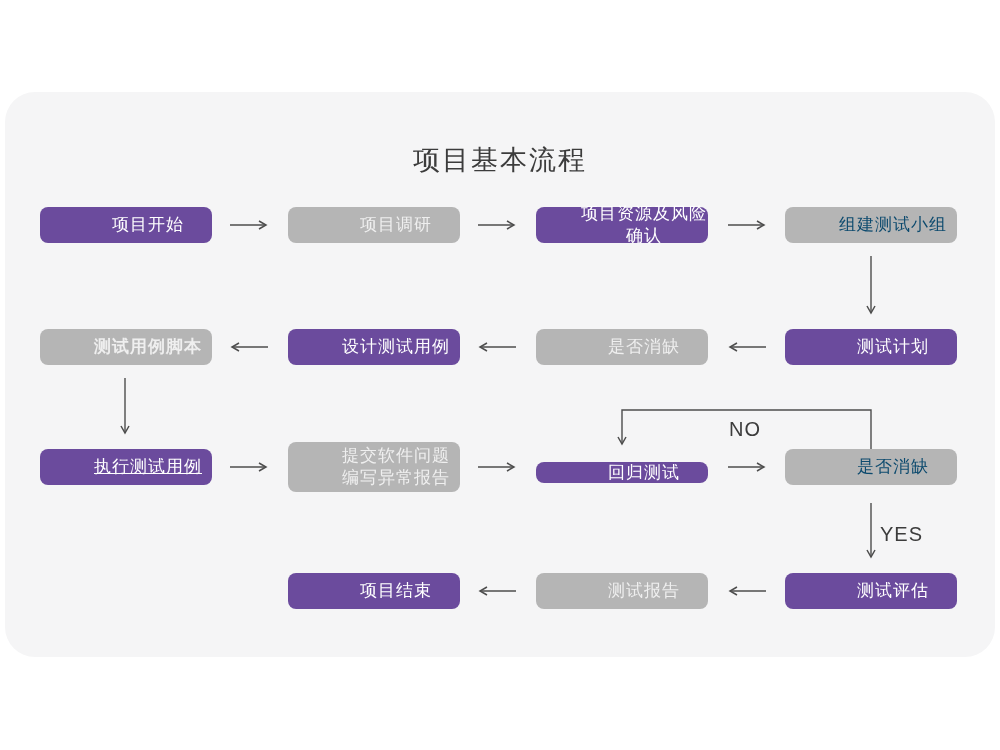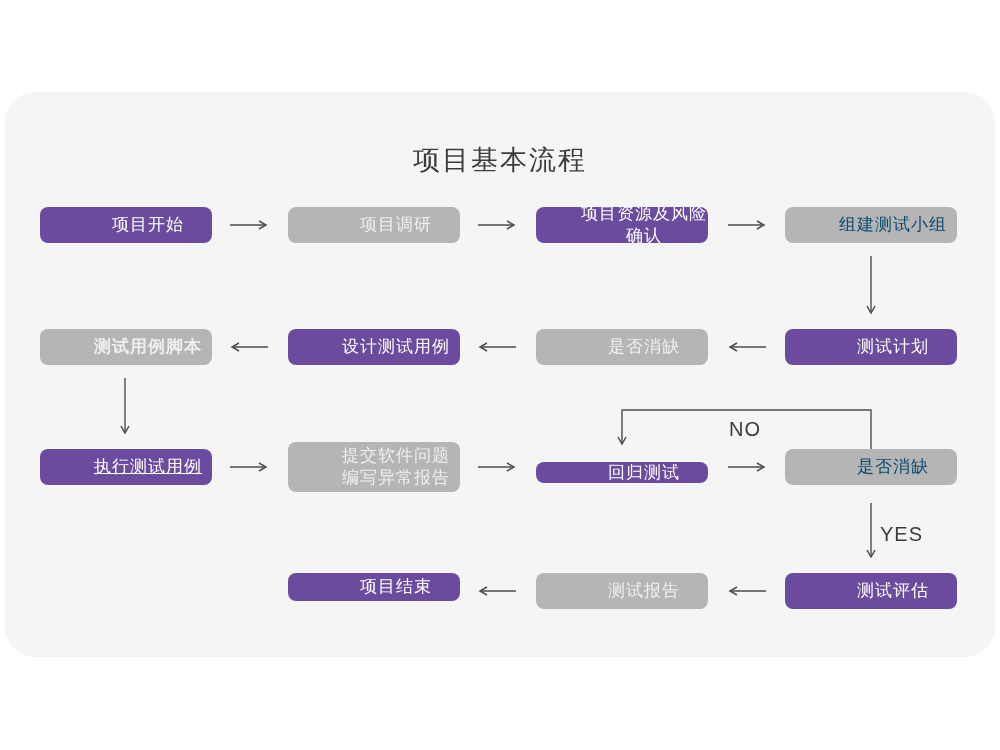--- a/index.html
+++ b/index.html
@@ -118,16 +118,16 @@
       <div class="flow-node" style="left: 536px; top: 329px; height: 36px; background: rgb(181, 181, 181); color: rgb(239, 239, 239);">是否消缺</div>
       <div class="flow-node" style="left: 288px; top: 329px; height: 36px; background: rgb(107, 75, 157); color: rgb(255, 255, 255);">设计测试用例</div>
       <div class="flow-node" style="left: 40px; top: 329px; height: 36px; background: rgb(181, 181, 181); color: rgb(239, 239, 239); font-weight: bold;">测试用例脚本</div>
       <div class="flow-node" style="left: 40px; top: 449px; height: 36px; background: rgb(107, 75, 157); color: rgb(255, 255, 255); text-decoration: underline;">执行测试用例</div>
       <div class="flow-node" style="left: 288px; top: 442px; height: 50px; background: rgb(181, 181, 181); color: rgb(239, 239, 239);">提交软件问题
 编写异常报告</div>
       <div class="flow-node" style="left: 536px; top: 449px; height: 21px; background: rgb(107, 75, 157); color: rgb(255, 255, 255); margin-top: 13px;">回归测试</div>
       <div class="flow-node" style="left: 785px; top: 449px; height: 36px; background: rgb(181, 181, 181); color: #0c4a6e;">是否消缺</div>
       <div class="flow-node" style="left: 785px; top: 573px; height: 36px; background: rgb(107, 75, 157); color: rgb(255, 255, 255);">测试评估</div>
       <div class="flow-node" style="left: 536px; top: 573px; height: 36px; background: rgb(181, 181, 181); color: rgb(239, 239, 239);">测试报告</div>
-      <div class="flow-node" style="left: 288px; top: 573px; height: 28px; background: rgb(107, 75, 157); color: rgb(255, 255, 255);">项目结束</div>
+      <div class="flow-node" style="left: 288px; top: 573px; height: 36px; background: rgb(107, 75, 157); color: rgb(255, 255, 255);">项目结束</div>
     </div>
 
 </div>
 
 </body></html>

